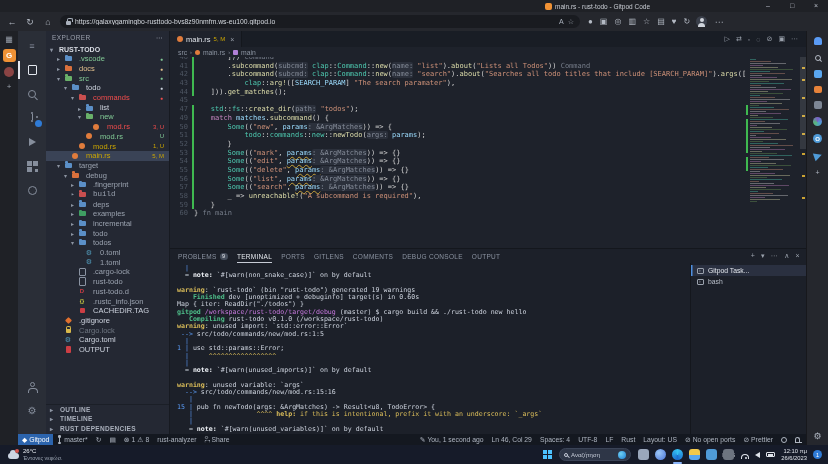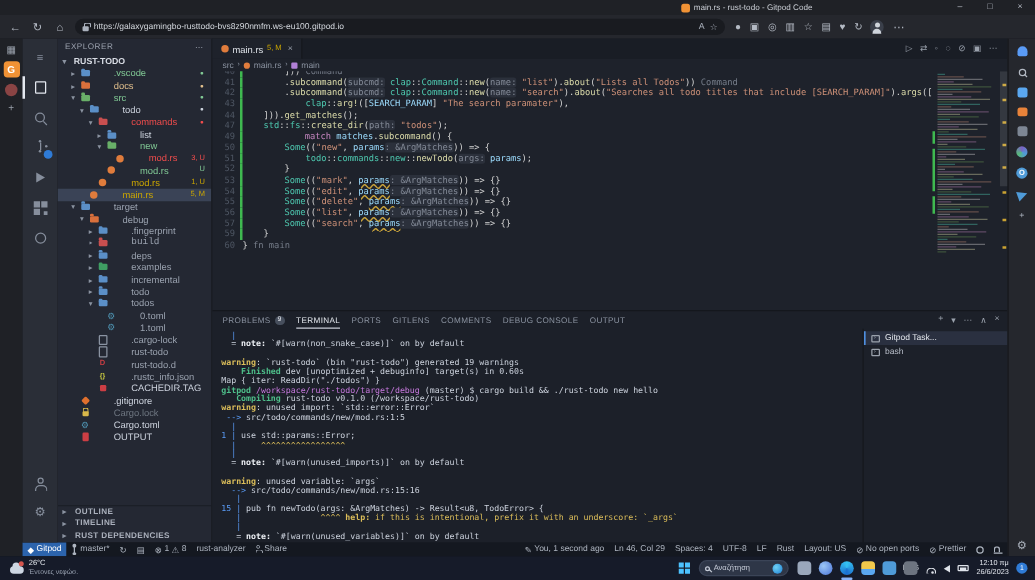--- a/index.html
+++ b/index.html
@@ -62,21 +62,21 @@
   
   .sidebar{width:124px;background:#242833;flex:none;display:flex;flex-direction:column;border-right:1px solid #171a21;min-height:0;}
   .sb-head{height:13px;display:flex;align-items:center;padding:0 6px;font-size:6.5px;letter-spacing:.4px;color:#9aa0ad;flex:none;}
   .sb-head .sp{flex:1;}
   .xroot{display:flex;align-items:center;height:10px;font-weight:bold;font-size:7px;color:#d8dce4;padding-left:4px;flex:none;}
   .xroot .chev{margin-right:2px;}
   .tree{flex:1;overflow:hidden;}
   .xrow{display:flex;align-items:center;height:9.7px;font-size:7.5px;white-space:nowrap;}
   .xrow.sel{background:#3a4356;}
   .chev{width:7px;color:#8b93a1;font-size:6px;flex:none;}
-  .xlab{margin-left:19px;}
+  .xlab{margin-left:7px;}
   .xsp{flex:1;}
   .xbadge{font-size:6px;padding-right:5px;}
   .xdot{font-size:5px;padding-right:6px;}
   .fic{width:8px;height:8px;flex:none;position:relative;display:inline-flex;align-items:center;justify-content:center;}
   .fic-folder::before,.fic-folder-open::before{content:"";width:7px;height:5px;background:currentColor;border-radius:1px;}
   .fic-folder::after,.fic-folder-open::after{content:"";position:absolute;top:0px;left:0.5px;width:3px;height:2px;background:currentColor;border-radius:1px 1px 0 0;}
   .fic-rust::before{content:"";width:6px;height:6px;border-radius:50%;background:#e07c3c;}
   .fic-gear{font-size:7px;color:#519aba;}
   .fic-doc::before{content:"";width:5px;height:6.5px;border:1px solid #8a93a2;border-radius:1px;}
   .fic-dfile{font-size:6px;font-weight:bold;color:#cc3e44;}
@@ -107,21 +107,21 @@
   .cl{display:flex;height:8.7px;position:relative;white-space:pre;}
   .cl.cur{background:rgba(125,140,170,.12);}
   .gut{width:22px;text-align:right;padding-right:4px;color:#4e5663;flex:none;}
   .cl.cur .gut{color:#c3c9d4;}
   .chgbar{width:2px;flex:none;}
   .chgbar.on{background:#3fb950;}
   .ccontent{flex:1;}
   .tk-p{color:#d4d4d4;}
   .tk-fn{color:#dcdcaa;}
   .tk-ty{color:#4ec9b0;}
-  .tk-kw{color:#c586c0;margin-left:33px;}
+  .tk-kw{color:#c586c0;}
   .tk-st{color:#ce9178;}
   .tk-va{color:#9cdcfe;}
   .tk-vw{color:#9cdcfe;text-decoration:underline wavy #c8a23a 1px;text-underline-offset:1px;}
   .tk-ih{color:#848b98;background:#2b303b;border-radius:2px;}
   .tk-ihc{color:#767d8a;}
   .tk-cm{color:#6a9955;font-style:italic;}
   .tk-bl{color:#646b78;font-style:italic;padding-left:16px;font-size:6.5px;}
   .tk-cur{border-left:1px solid #c8ccd4;margin-left:1px;}
   .bulb{position:absolute;left:28px;top:2px;width:5px;height:5px;border-radius:50%;background:#e2b73d;}
   .bulb::after{content:"";position:absolute;left:1.5px;top:5px;width:2px;height:1.5px;background:#e2b73d;}
@@ -553,30 +553,32 @@
             <span class="bc-sym"></span>
             <span>main</span>
           </div>
           <div class="code-wrap">
             <div class="code">
                 <div class="cl"><span class="gut">40</span><span class="chgbar on"></span><span class="ccontent" style="padding-left: 33.6px;"><span class="tk-p">]))</span><span class="tk-ihc"> Command</span></span></div>
                 <div class="cl"><span class="gut">41</span><span class="chgbar on"></span><span class="ccontent" style="padding-left: 33.6px;"><span class="tk-p">.</span><span class="tk-fn">subcommand</span><span class="tk-p">(</span><span class="tk-ih">subcmd:</span><span class="tk-p"> </span><span class="tk-ty">clap</span><span class="tk-p">::</span><span class="tk-ty">Command</span><span class="tk-p">::</span><span class="tk-fn">new</span><span class="tk-p">(</span><span class="tk-ih">name:</span><span class="tk-p"> </span><span class="tk-st">"list"</span><span class="tk-p">).</span><span class="tk-fn">about</span><span class="tk-p">(</span><span class="tk-st">"Lists all Todos"</span><span class="tk-p">))</span><span class="tk-ihc"> Command</span></span></div>
                 <div class="cl"><span class="gut">42</span><span class="chgbar on"></span><span class="ccontent" style="padding-left: 33.6px;"><span class="tk-p">.</span><span class="tk-fn">subcommand</span><span class="tk-p">(</span><span class="tk-ih">subcmd:</span><span class="tk-p"> </span><span class="tk-ty">clap</span><span class="tk-p">::</span><span class="tk-ty">Command</span><span class="tk-p">::</span><span class="tk-fn">new</span><span class="tk-p">(</span><span class="tk-ih">name:</span><span class="tk-p"> </span><span class="tk-st">"search"</span><span class="tk-p">).</span><span class="tk-fn">about</span><span class="tk-p">(</span><span class="tk-st">"Searches all todo titles that include [SEARCH_PARAM]"</span><span class="tk-p">).</span><span class="tk-fn">args</span><span class="tk-p">([</span></span></div>
                 <div class="cl"><span class="gut">43</span><span class="chgbar on"></span><span class="ccontent" style="padding-left: 50.4px;"><span class="tk-ty">clap</span><span class="tk-p">::</span><span class="tk-fn">arg!</span><span class="tk-p">([</span><span class="tk-va">SEARCH_PARAM</span><span class="tk-p">] </span><span class="tk-st">"The search paramater"</span><span class="tk-p">),</span></span></div>
                 <div class="cl"><span class="gut">44</span><span class="chgbar on"></span><span class="ccontent" style="padding-left: 16.8px;"><span class="tk-p">])).</span><span class="tk-fn">get_matches</span><span class="tk-p">();</span></span></div>
+                <div class="cl"><span class="gut">45</span><span class="chgbar"></span><span class="ccontent" style="padding-left: 0px;"></span></div>
                 <div class="cl"><span class="gut">47</span><span class="chgbar on"></span><span class="ccontent" style="padding-left: 16.8px;"><span class="tk-ty">std</span><span class="tk-p">::</span><span class="tk-ty">fs</span><span class="tk-p">::</span><span class="tk-fn">create_dir</span><span class="tk-p">(</span><span class="tk-ih">path:</span><span class="tk-p"> </span><span class="tk-st">"todos"</span><span class="tk-p">);</span></span></div>
                 <div class="cl"><span class="gut">49</span><span class="chgbar on"></span><span class="ccontent" style="padding-left: 16.8px;"><span class="tk-kw">match</span><span class="tk-p"> </span><span class="tk-va">matches</span><span class="tk-p">.</span><span class="tk-fn">subcommand</span><span class="tk-p">() {</span></span></div>
                 <div class="cl"><span class="gut">50</span><span class="chgbar on"></span><span class="ccontent" style="padding-left: 33.6px;"><span class="tk-ty">Some</span><span class="tk-p">((</span><span class="tk-st">"new"</span><span class="tk-p">, </span><span class="tk-va">params</span><span class="tk-ih">: &amp;ArgMatches</span><span class="tk-p">)) =&gt; {</span></span></div>
                 <div class="cl"><span class="gut">51</span><span class="chgbar on"></span><span class="ccontent" style="padding-left: 50.4px;"><span class="tk-ty">todo</span><span class="tk-p">::</span><span class="tk-ty">commands</span><span class="tk-p">::</span><span class="tk-ty">new</span><span class="tk-p">::</span><span class="tk-fn">newTodo</span><span class="tk-p">(</span><span class="tk-ih">args:</span><span class="tk-p"> </span><span class="tk-va">params</span><span class="tk-p">);</span></span></div>
                 <div class="cl"><span class="gut">52</span><span class="chgbar on"></span><span class="ccontent" style="padding-left: 33.6px;"><span class="tk-p">}</span></span></div>
                 <div class="cl"><span class="gut">53</span><span class="chgbar on"></span><span class="ccontent" style="padding-left: 33.6px;"><span class="tk-ty">Some</span><span class="tk-p">((</span><span class="tk-st">"mark"</span><span class="tk-p">, </span><span class="tk-vw">params</span><span class="tk-ih">: &amp;ArgMatches</span><span class="tk-p">)) =&gt; {}</span></span></div>
                 <div class="cl"><span class="gut">54</span><span class="chgbar on"></span><span class="ccontent" style="padding-left: 33.6px;"><span class="tk-ty">Some</span><span class="tk-p">((</span><span class="tk-st">"edit"</span><span class="tk-p">, </span><span class="tk-vw">params</span><span class="tk-ih">: &amp;ArgMatches</span><span class="tk-p">)) =&gt; {}</span></span></div>
                 <div class="cl"><span class="gut">55</span><span class="chgbar on"></span><span class="ccontent" style="padding-left: 33.6px;"><span class="tk-ty">Some</span><span class="tk-p">((</span><span class="tk-st">"delete"</span><span class="tk-p">, </span><span class="tk-vw">params</span><span class="tk-ih">: &amp;ArgMatches</span><span class="tk-p">)) =&gt; {}</span></span></div>
                 <div class="cl"><span class="gut">56</span><span class="chgbar on"></span><span class="ccontent" style="padding-left: 33.6px;"><span class="tk-ty">Some</span><span class="tk-p">((</span><span class="tk-st">"list"</span><span class="tk-p">, </span><span class="tk-vw">params</span><span class="tk-ih">: &amp;ArgMatches</span><span class="tk-p">)) =&gt; {}</span></span></div>
                 <div class="cl"><span class="gut">57</span><span class="chgbar on"></span><span class="ccontent" style="padding-left: 33.6px;"><span class="tk-ty">Some</span><span class="tk-p">((</span><span class="tk-st">"search"</span><span class="tk-p">, </span><span class="tk-vw">params</span><span class="tk-ih">: &amp;ArgMatches</span><span class="tk-p">)) =&gt; {}</span></span></div>
+                <div class="cl"><span class="gut">58</span><span class="chgbar on"></span><span class="ccontent" style="padding-left: 33.6px;"><span class="tk-p">_ =&gt; </span><span class="tk-fn">unreachable!</span><span class="tk-p">(</span><span class="tk-st">"A subcommand is required"</span><span class="tk-p">),</span></span></div>
                 <div class="cl"><span class="gut">59</span><span class="chgbar on"></span><span class="ccontent" style="padding-left: 16.8px;"><span class="tk-p">}</span></span></div>
                 <div class="cl"><span class="gut">60</span><span class="chgbar"></span><span class="ccontent" style="padding-left: 0px;"><span class="tk-p">}</span><span class="tk-ihc"> fn main</span></span></div>
               </div>
             <div class="minimap">
                 <i style="width: 6px; background: rgb(78, 201, 176);"></i>
                 <i style="width: 21px; background: rgb(206, 145, 120);"></i>
                 <i style="width: 36px; background: rgb(212, 212, 212);"></i>
                 <i style="width: 13px; background: rgb(197, 134, 192);"></i>
                 <i style="width: 28px; background: rgb(220, 220, 170);"></i>
                 <i style="width: 43px; background: rgb(106, 153, 85);"></i>

